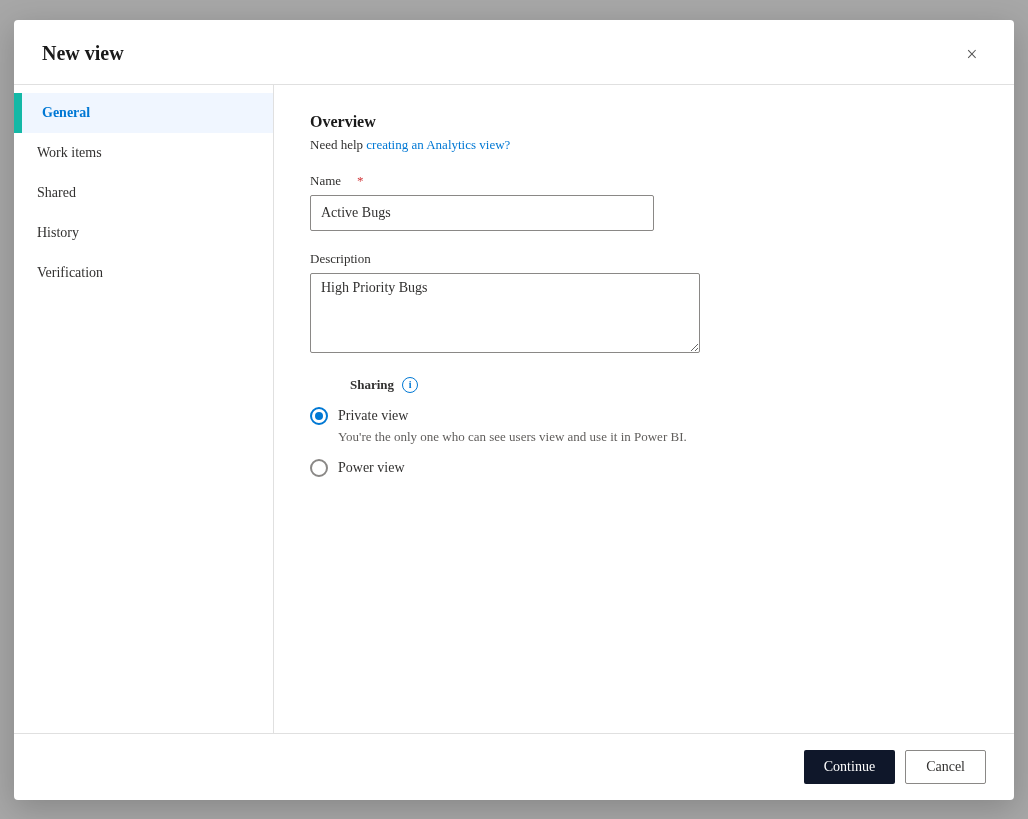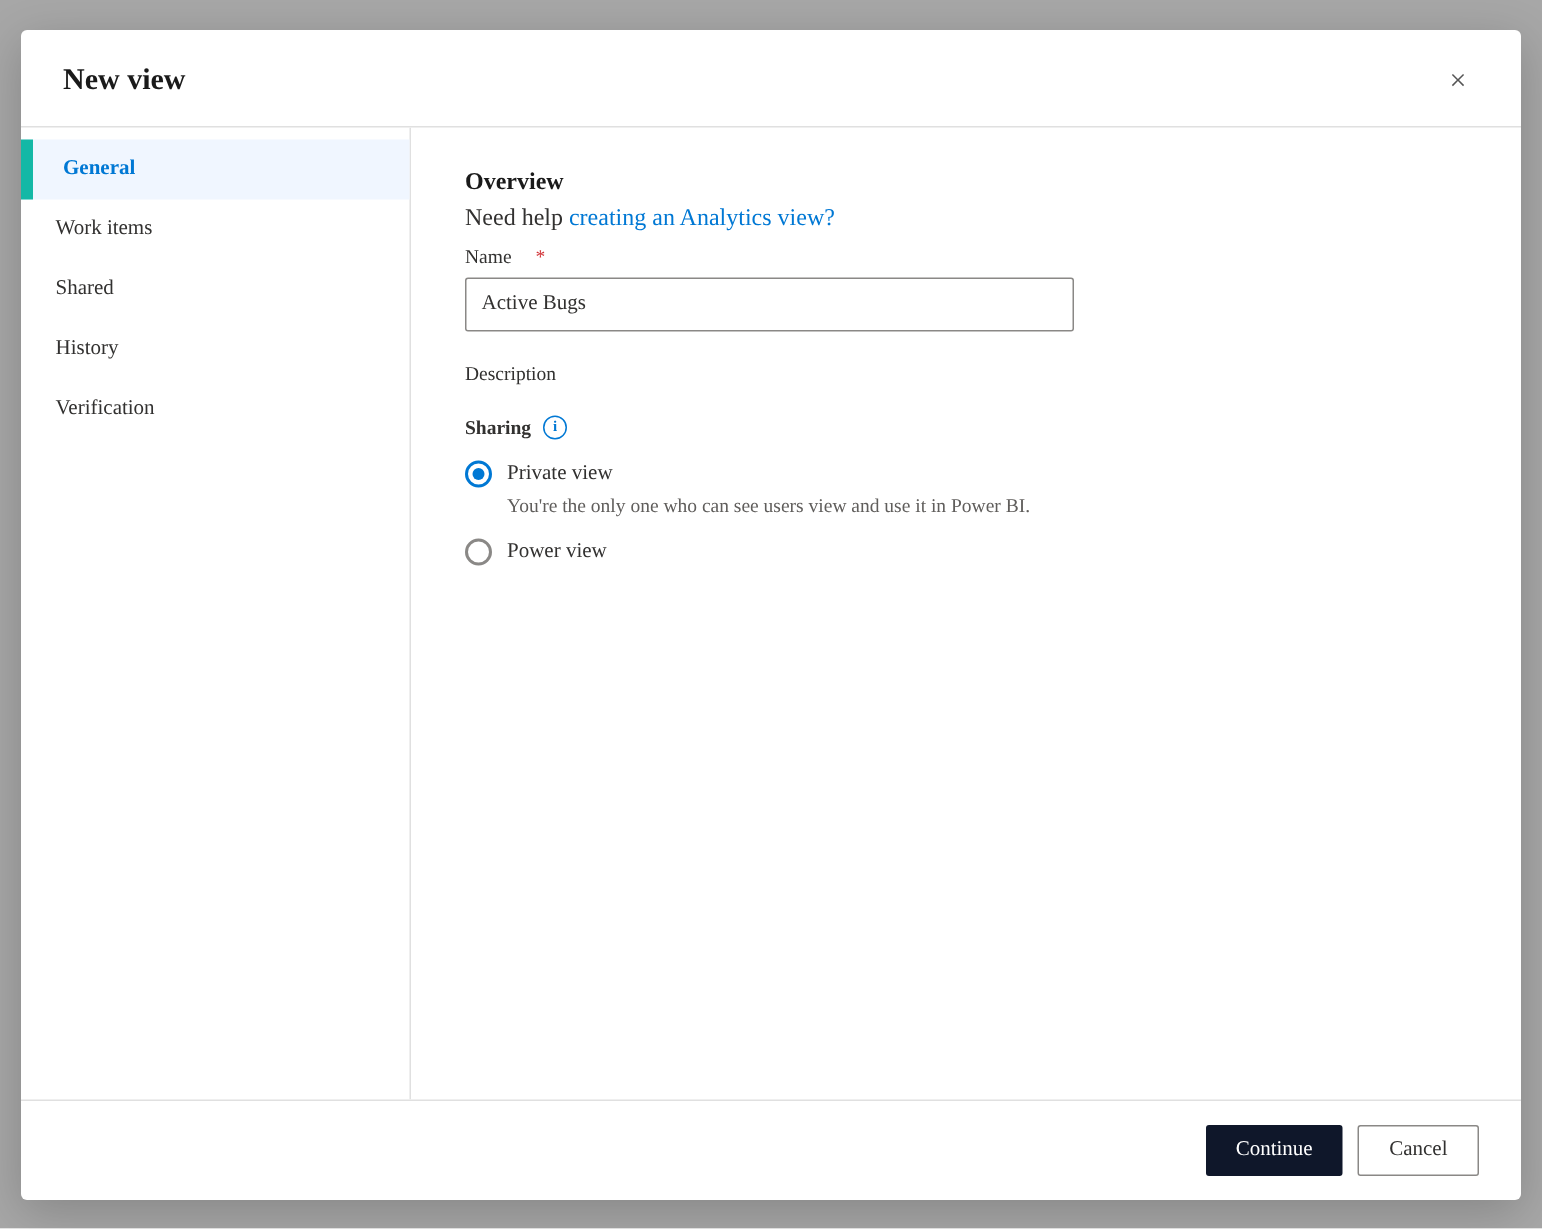--- a/index.html
+++ b/index.html
@@ -103,23 +103,23 @@
     }
 
     .section-title {
       font-size: 16px;
       font-weight: 600;
       color: #1a1a1a;
       margin-bottom: 6px;
     }
 
     .help-text {
-      font-size: 16px;
-      color: #323130;
-      margin-bottom: 8px;
+      font-size: 13px;
+      color: #323130;
+      margin-bottom: 20px;
     }
 
     .help-link {
       color: #0078d4;
       text-decoration: none;
     }
 
     .field-group {
       margin-bottom: 20px;
     }
@@ -132,21 +132,21 @@
       align-items: flex-end;
       gap: 16px;
     }
 
     .required-star {
       color: #d13438;
       font-size: 13px;
     }
 
     .text-input {
-      width: 406px;
+      width: 344px;
       height: 36px;
       border: 1px solid #8a8886;
       border-radius: 2px;
       padding: 6px 10px;
       font-size: 14px;
       color: #323130;
       outline: none;
     }
 
     .textarea-input {
@@ -163,20 +163,21 @@
 
     .sharing-section {
       margin-top: 8px;
     }
 
     .sharing-label-row {
       display: flex;
       align-items: flex-end;
       gap: 8px;
       margin-bottom: 14px;
+      margin-left: 40px;
     }
 
     .sharing-title {
       font-size: 13px;
       color: #323130;
       font-weight: 600;
     }
 
     .info-icon {
       width: 16px;
@@ -308,20 +309,21 @@
         <div class="field-group">
           <div class="field-label">
             <span>Name</span>
             <span class="required-star">*</span>
           </div>
           <input class="text-input" type="text" value="Active Bugs" style="">
         </div>
 
         <div class="field-group">
           <div class="field-label">Description</div>
+          <textarea class="textarea-input" style="">High Priority Bugs</textarea>
         </div>
 
         <div class="sharing-section">
           <div class="sharing-label-row">
             <span class="sharing-title">Sharing</span>
             <span class="info-icon">i</span>
           </div>
 
           <div class="radio-option">
             <div class="radio-row">

